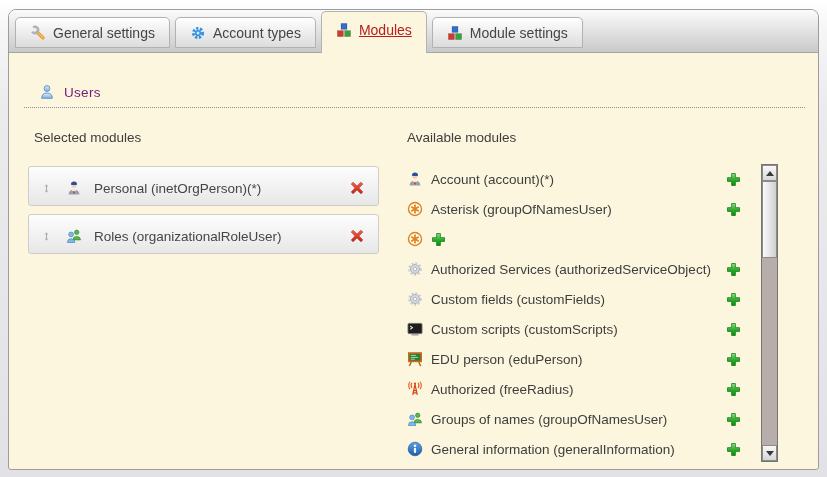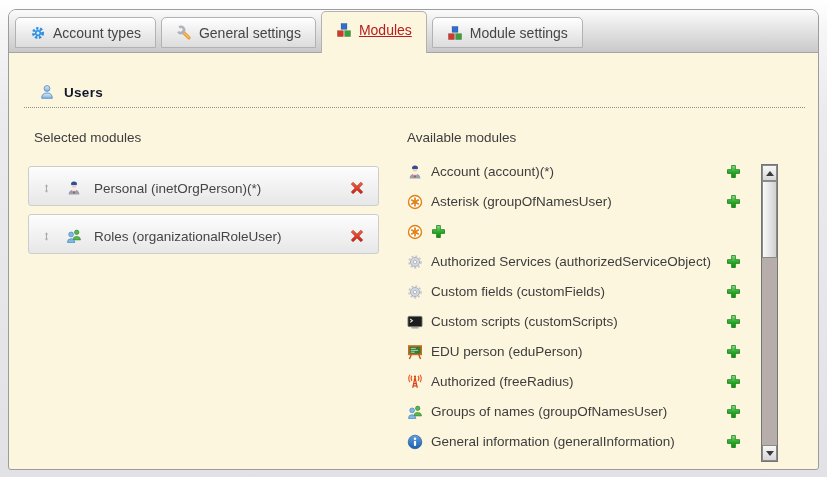--- a/index.html
+++ b/index.html
@@ -28,21 +28,21 @@
   }
   .tab.active {
     height:42px; margin-bottom:-1px; padding-bottom:6px;
     background:#fdf6df; border-bottom:none; position:relative; z-index:3; color:#b91c1c;text-decoration:underline;
   }
   .icon16 { width:16px; height:16px; display:inline-block; flex:0 0 auto; }
   .icon16 svg { display:block; width:100%; height:100%; }
   
   #users-heading {
     position:absolute; left:30px; top:74px; display:flex; align-items:center; gap:9px;
-    font-weight:bold; font-size:13.5px; color:#0f172a; letter-spacing:.3px;
+    font-weight:normal; font-size:13.5px; color:#701a75; letter-spacing:.3px;
   }
   #heading-rule { position:absolute; left:15px; right:13px; top:97px; border-top:1px dotted #8f8f8f; height:0; }
   .col-label { position:absolute; top:120px; font-size:13.5px; color:#3d3d3d; }
   #selected-label { left:25px;text-align:center; }
   #available-label { left:398px; }
   
   #selected-list { position:absolute; left:19px; top:156px; width:351px; }
   .sel-row {
     box-sizing:border-box; width:100%; height:40px; margin-bottom:8px;
     background:linear-gradient(#fdfdfd,#e7e7e7);
@@ -50,21 +50,21 @@
     display:flex; align-items:center; padding:4px 13px 0 12px; cursor:move;
   }
   .handle { width:11px; height:15px; margin-right:14px; flex:0 0 auto; cursor:grab; }
   .handle svg { display:block; width:100%; height:100%; }
   .sel-row .mod-icon { margin-right:12px; }
   .mod-name { font-size:13.5px; color:#454545; flex:1; white-space:nowrap; overflow:hidden; }
   .del { width:16px; height:16px; flex:0 0 auto; cursor:pointer; }
   .del svg { display:block; width:100%; height:100%; }
   
   #available-list { position:absolute; left:398px; top:154px; width:334px; }
-  .av-row { height:30px; display:flex; align-items:flex-start; }
+  .av-row { height:30px; display:flex; align-items:center; }
   .av-row .mod-icon { margin-right:8px; }
   .av-row .mod-name { color:#3d3d3d; }
   .add { width:15px; height:15px; flex:0 0 auto; cursor:pointer; }
   .add svg { display:block; width:100%; height:100%; }
   
   #scrollbar {
     position:absolute; left:752px; top:154px; width:17px; height:298px;
     box-sizing:border-box; border:1px solid #757575; background:#b7aeab;
   }
   .sb-btn {
@@ -82,36 +82,36 @@
 </style>
 </head>
 <body>
 
 <div id="panel">
 
   <div id="tabstrip">
       <div class="tab">
         <span class="icon16">
           <svg viewBox="0 0 16 16">
+            <line x1="7" y1="7" x2="13" y2="12.8" stroke="#e8921a" stroke-width="3.2" stroke-linecap="round"></line>
+            <line x1="7" y1="7" x2="13" y2="12.8" stroke="#f7c268" stroke-width="1.2" stroke-linecap="round"></line>
+            <circle cx="5" cy="5" r="3.2" fill="none" stroke="#aeb4bd" stroke-width="2.6" stroke-dasharray="15 5.2" transform="rotate(-125 5 5)"></circle>
+          </svg>
+        </span>
+        <span>General settings</span>
+      </div>
+      <div class="tab">
+        <span class="icon16">
+          <svg viewBox="0 0 16 16">
             <circle cx="8" cy="8" r="4.6" fill="none" stroke="#2f8fe0" stroke-width="2.8" stroke-dasharray="2.3 1.55"></circle>
             <circle cx="8" cy="8" r="3.1" fill="#2f8fe0"></circle>
             <circle cx="8" cy="8" r="1.5" fill="#d9edfc"></circle>
           </svg>
         </span>
         <span>Account types</span>
-      </div>
-      <div class="tab">
-        <span class="icon16">
-          <svg viewBox="0 0 16 16">
-            <line x1="7" y1="7" x2="13" y2="12.8" stroke="#e8921a" stroke-width="3.2" stroke-linecap="round"></line>
-            <line x1="7" y1="7" x2="13" y2="12.8" stroke="#f7c268" stroke-width="1.2" stroke-linecap="round"></line>
-            <circle cx="5" cy="5" r="3.2" fill="none" stroke="#aeb4bd" stroke-width="2.6" stroke-dasharray="15 5.2" transform="rotate(-125 5 5)"></circle>
-          </svg>
-        </span>
-        <span>General settings</span>
       </div>
       <div class="tab active">
         <span class="icon16">
           <svg viewBox="0 0 16 16">
             <g stroke="#00000040" stroke-width="0.6">
               <rect x="5" y="1.4" width="6" height="6" fill="#2e6fd0"></rect>
               <rect x="1.4" y="8.6" width="6" height="6" fill="#d03a2e"></rect>
               <rect x="8.6" y="8.6" width="6" height="6" fill="#3aa13a"></rect>
             </g>
           </svg>

